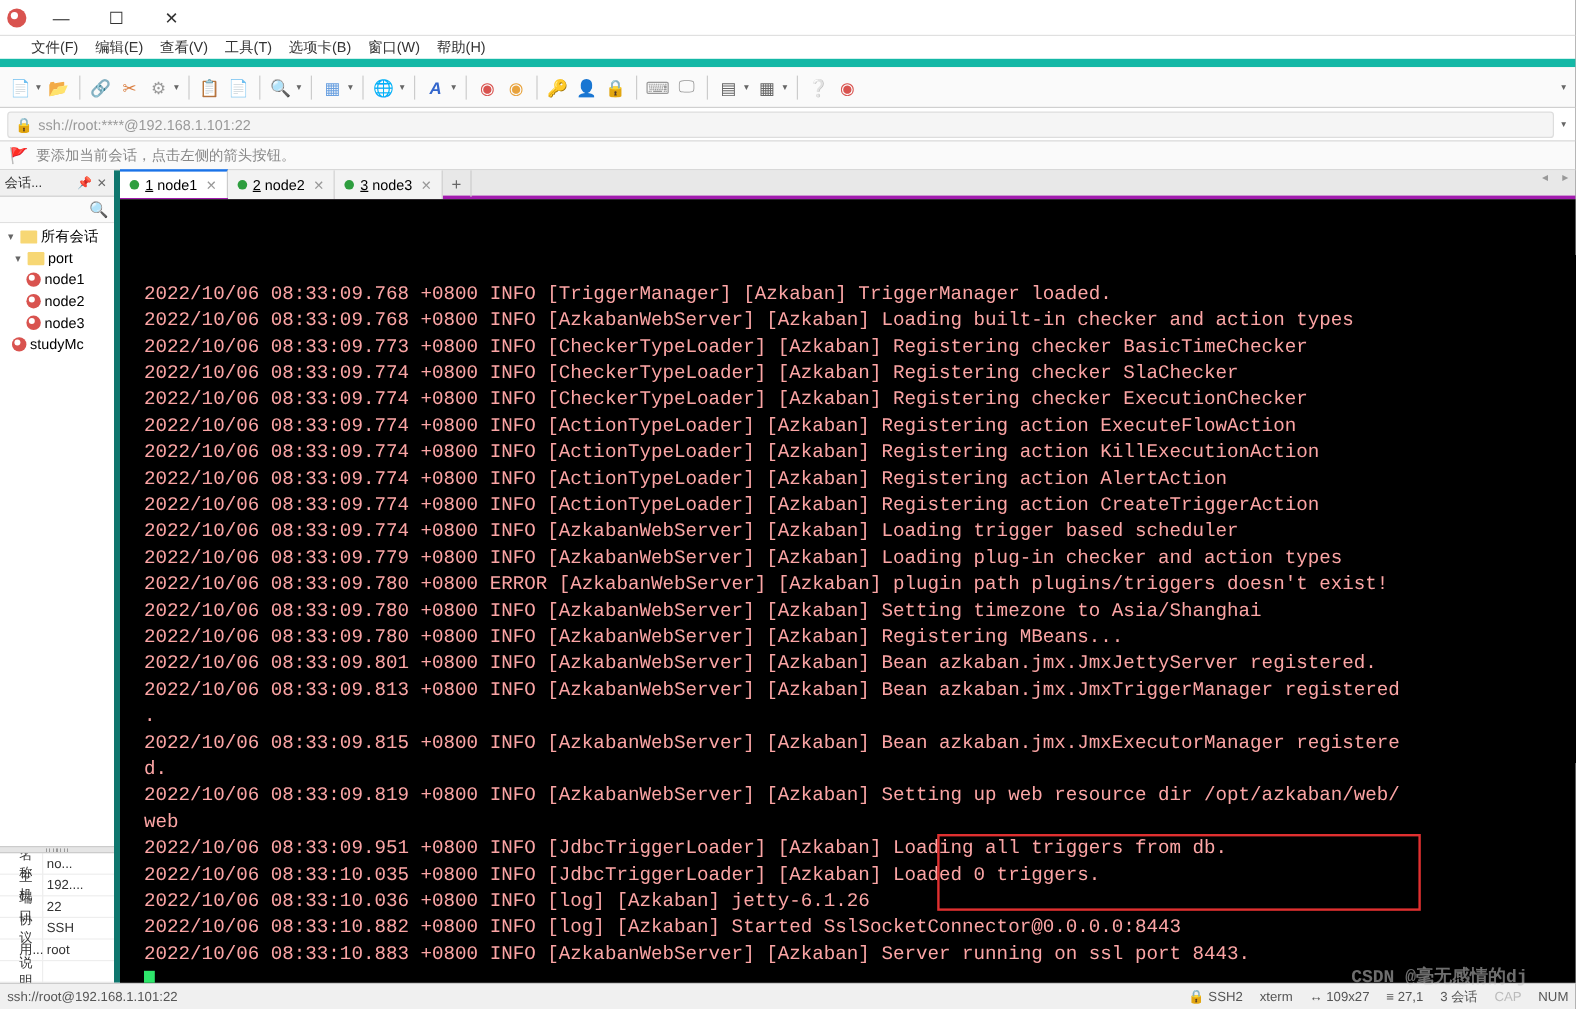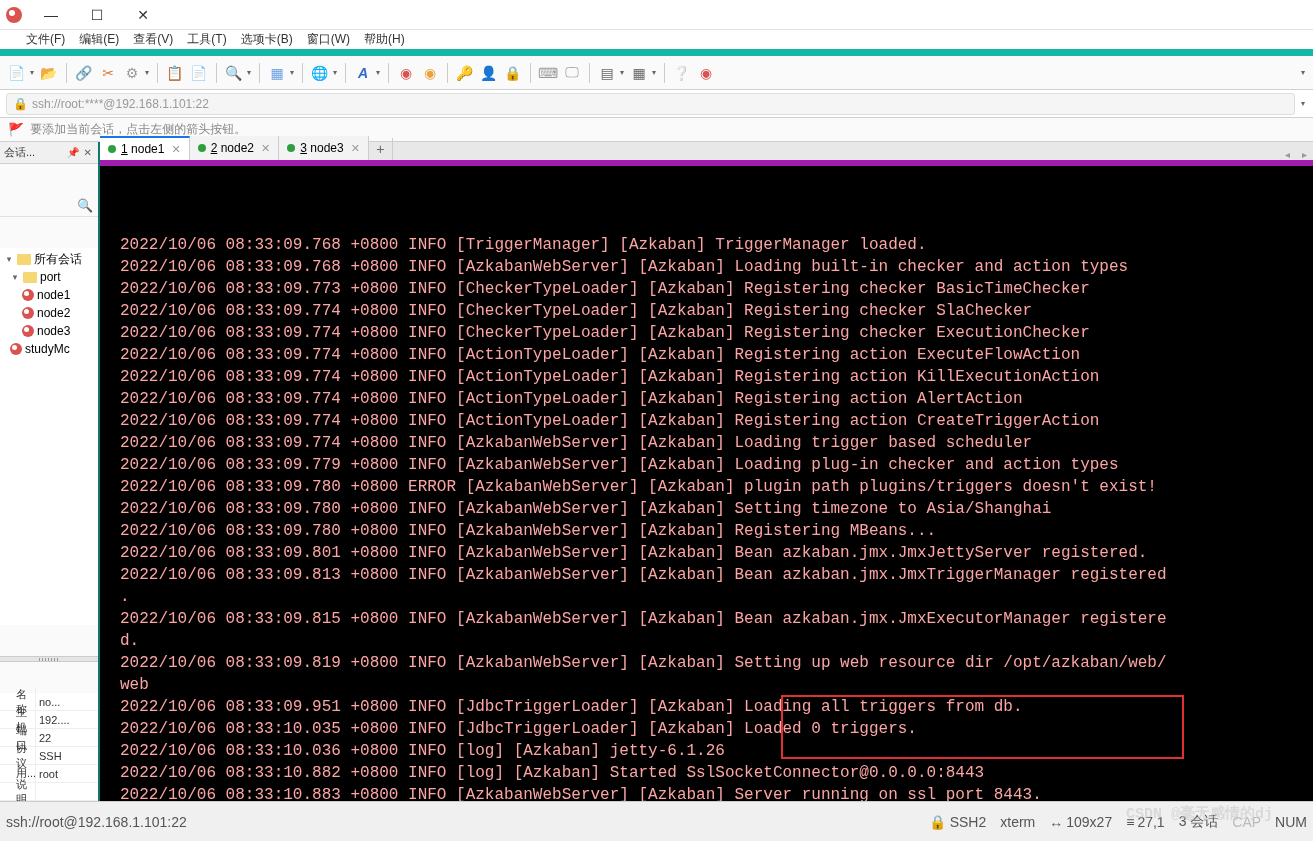--- a/index.html
+++ b/index.html
@@ -30,21 +30,21 @@
 .addrbox .addr { color: #999; font-size: 12px;}
 
 
 .hintbar { display: flex; align-items: center; height: 24px; background: #fafafa; padding: 0 8px; gap: 6px; border-bottom: 1px solid #d0d0d0; color: #888; }
 .hintbar .flag { color: #d9534f; font-size: 13px;}
 
 
 .main { flex: 1; display: flex; min-height: 0; }
 
 
-.leftpanel { width: 100px; display: flex; flex-direction: column; background: #fafafa; border-right: 2px solid #0f766e; gap: 31px; }
+.leftpanel { width: 100px; display: flex; flex-direction: column; background: #fafafa; border-right: 5px solid #0f766e; }
 .panelhdr { display: flex; align-items: center; height: 22px; padding: 0 4px; border-bottom: 1px solid #d0d0d0; font-size: 11px; color: #333; background: #f0f0f0;}
 .panelhdr .sp { flex: 1; }
 .panelhdr .pin { font-size: 10px; color: #666; cursor: pointer; margin: 0 2px;}
 .searchrow { display: flex; align-items: center; height: 22px; padding: 0 4px; border-bottom: 1px solid #e0e0e0; justify-content: flex-end;}
 .searchrow .mag { color: #999; font-size: 13px;}
 .tree { flex: 1; overflow: hidden; padding: 2px 0; background: #fff;}
 .treeitem { display: flex; align-items: center; height: 18px; padding: 0 4px; gap: 3px; font-size: 12px; cursor: pointer; white-space: nowrap;}
 .treeitem .exp { width: 10px; text-align: center; color: #666; font-size: 9px;}
 .treeitem.d1 { padding-left: 10px; }
 .treeitem.d2 { padding-left: 22px; }
@@ -55,36 +55,36 @@
 .dragbar { height: 6px; background: #e5e5e5; cursor: row-resize; border-top: 1px solid #ccc; border-bottom: 1px solid #ccc; position: relative;}
 .dragbar::after { content:''; position:absolute; left:50%; top:1px; width:20px; height:3px; transform:translateX(-50%); background: repeating-linear-gradient(90deg,#999 0 1px, transparent 1px 3px);}
 
 .proptbl { background: #fff; font-size: 11px; }
 .proprow { display: flex; border-bottom: 1px solid #eee; height: 18px; align-items: center;}
 .proprow .k { width: 36px; padding: 0 16px; color: #333; border-right: 1px solid #eee;}
 .proprow .v { flex: 1; padding: 0 3px; color: #333; overflow: hidden; white-space: nowrap; text-overflow: ellipsis;}
 
 
 .rightarea { flex: 1; display: flex; flex-direction: column; min-width: 0; }
-.tabbar { display: flex; align-items: flex-end; height: 24px; background: #e8e8e8; border-bottom: 6px solid #a21caf; }
+.tabbar { display: flex; align-items: flex-start; height: 24px; background: #e8e8e8; border-bottom: 3px solid #a21caf; }
 .tab { display: flex; align-items: center; height: 24px; padding: 0 8px; gap: 5px; background: #f3f3f3; border-right: 1px solid #ccc; cursor: pointer; font-size: 12px;}
 .tab.active { background: #fff; border-top: 2px solid #1a73e8; height: 24px; margin-top: -1px;}
 .tab .dot { width: 8px; height: 8px; border-radius: 50%; background: #2e9e3f; }
 .tab .num { text-decoration: underline; }
 .tab .close { color: #999; font-size: 11px; margin-left: 2px;}
 .tabadd { width: 24px; height: 22px; display: flex; align-items: center; justify-content: center; cursor: pointer; color: #666; font-size: 14px; border-right: 1px solid #ccc;}
 .tabspacer { flex: 1; }
 .tabnav { padding: 0 6px; color: #999; font-size: 10px; cursor: pointer;}
 
 .terminal { flex: 1; background: #000; color: #fca5a5; font-family: "Consolas","Courier New", monospace; font-size: 16px; line-height: 22px; padding: 2px 20px; overflow: hidden; white-space: pre; position: relative;}
 .redbox { position: absolute; border: 2px solid #e03030; pointer-events: none;}
 .cursor { display: inline-block; width: 9px; height: 16px; background: #2ee66b; vertical-align: middle;}
 
 
-.statusbar { display: flex; align-items: center; height: 40px; background: #f0f0f0; border-top: 1px solid #ccc; padding: 0 6px; font-size: 14px; color: #555; gap: 14px;}
+.statusbar { display: flex; align-items: center; height: 22px; background: #f0f0f0; border-top: 1px solid #ccc; padding: 0 6px; font-size: 11px; color: #555; gap: 14px;}
 .statusbar .sp { flex: 1; }
 .statusbar .seg { display: flex; align-items: center; gap: 3px;}
 .statusbar .lockico { color: #e8a33d; }
 .watermark { position: absolute; right: 40px; bottom: 18px; color: #c8c8c8; font-size: 15px; opacity: .55; pointer-events: none; font-weight: bold; font-family: Liberation Mono, monospace;}
 </style>
 </head>
 <body>
 
 <div class="titlebar">
   <div class="icon"></div>

